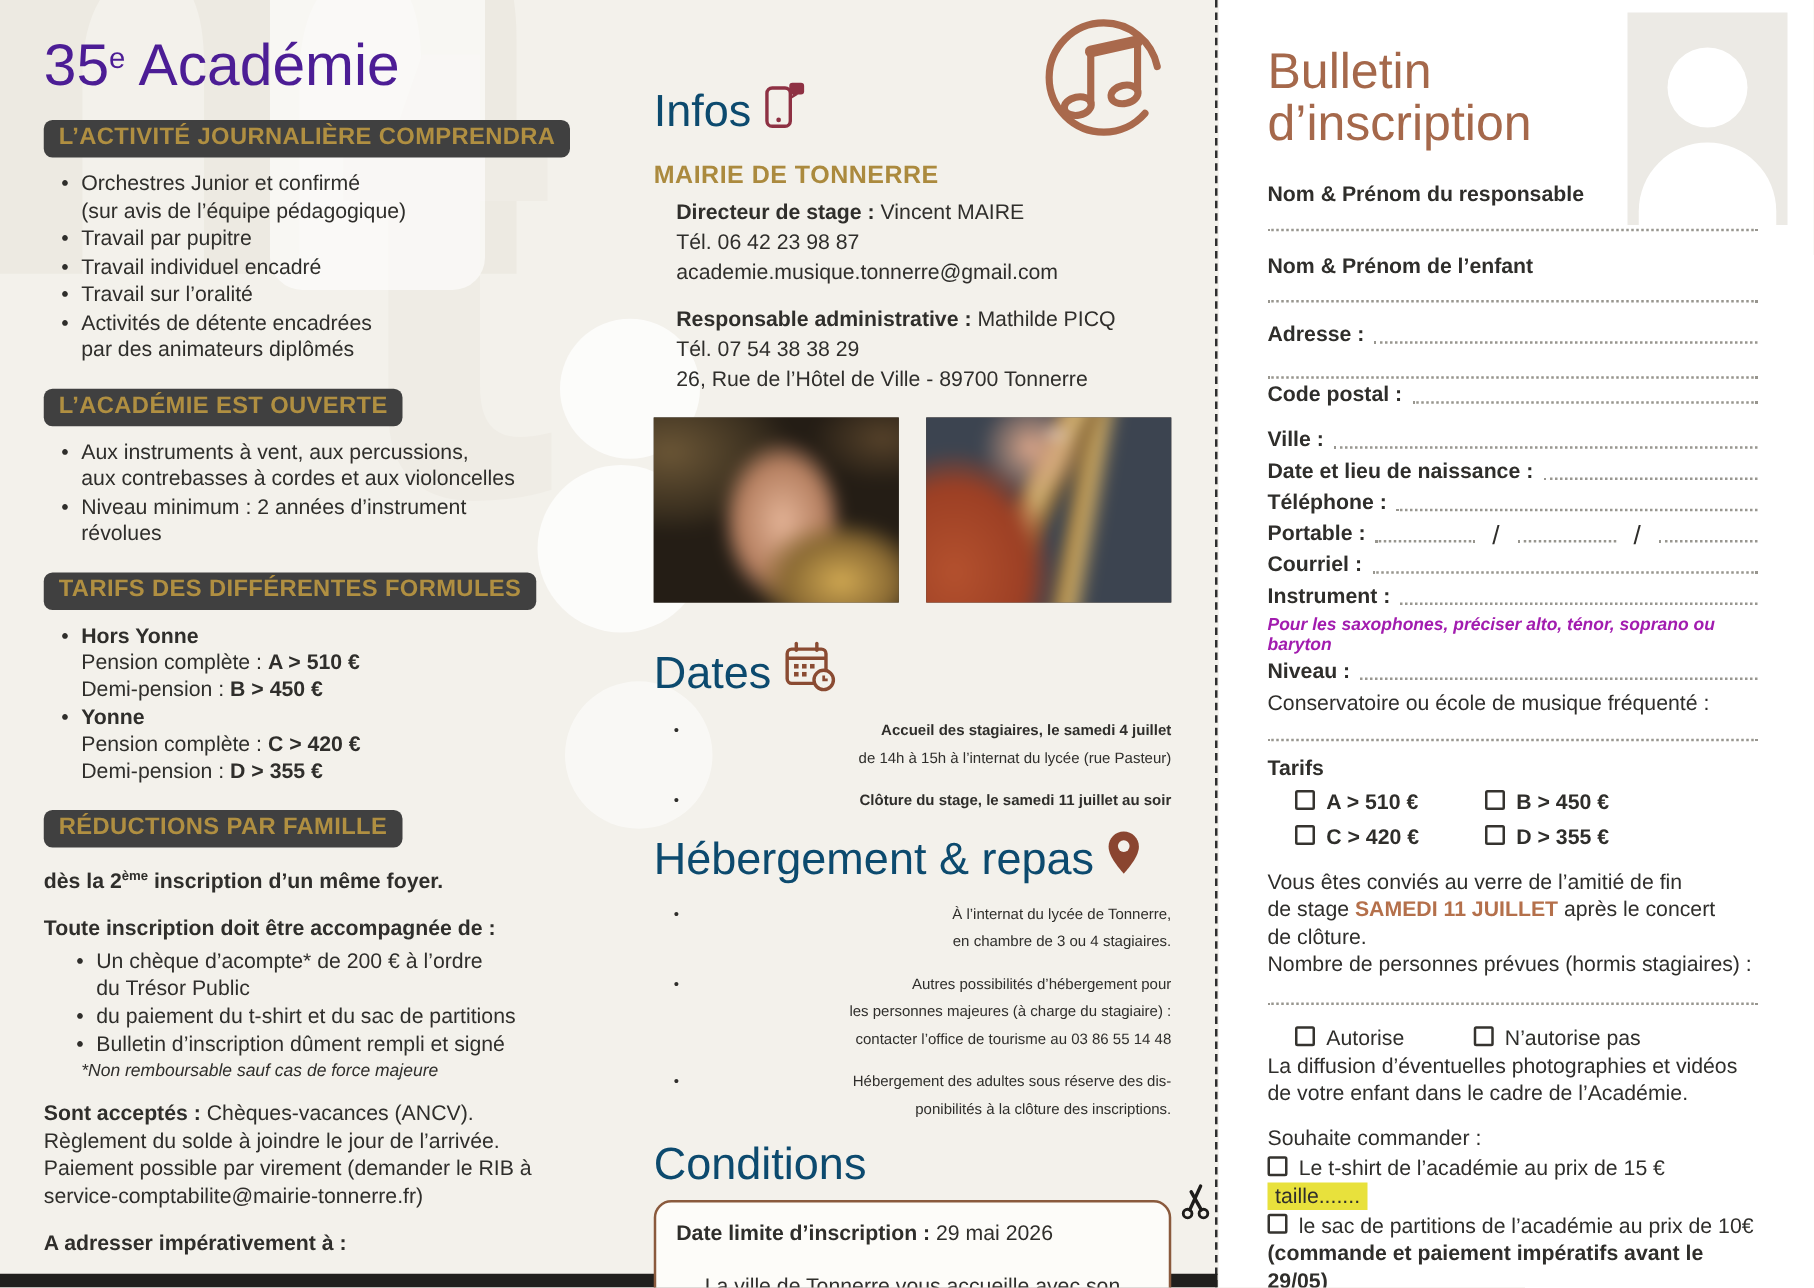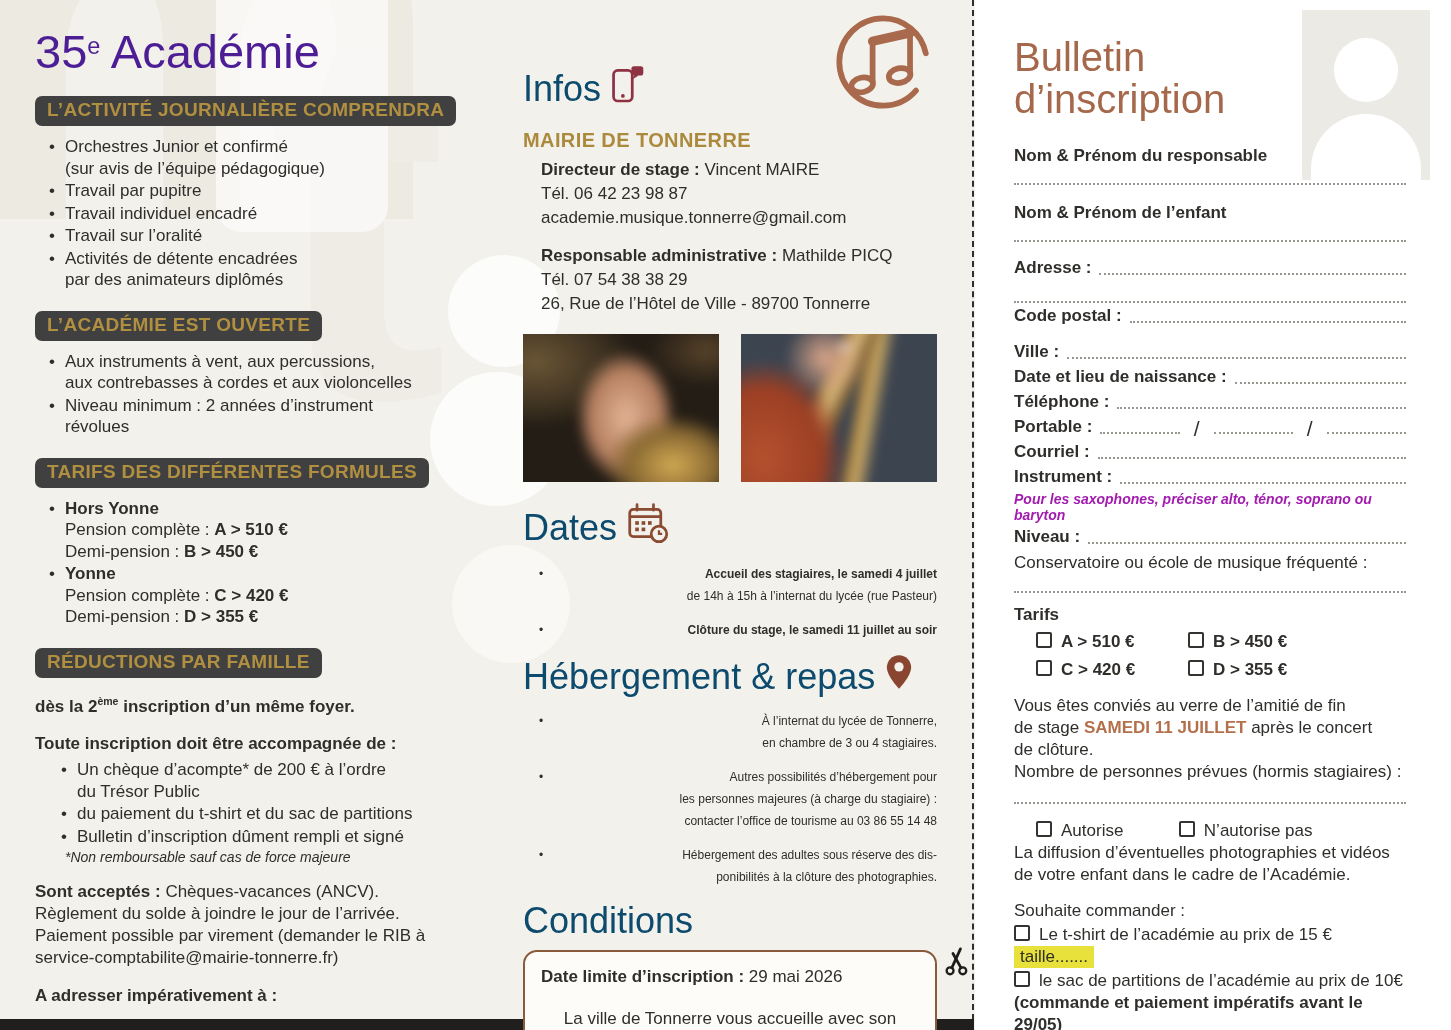--- a/index.html
+++ b/index.html
@@ -223,21 +223,21 @@
 
   <div class="photos">
     <div class="photo p1">
         <div class="blur"></div>
       </div>
     <div class="photo p2">
         <div class="blur"></div>
       </div>
   </div>
 
-  <h2 class="sec" style="margin-top:20px;">
+  <h2 class="sec" style="margin-top:30px;">
     <span>Dates</span>
     <span>
       <svg width="42" height="42" viewBox="0 0 46 46" fill="none">
         <rect x="3" y="8" width="34" height="30" rx="4" stroke="#8a4b32" stroke-width="3"></rect>
         <line x1="3" y1="16" x2="37" y2="16" stroke="#8a4b32" stroke-width="3"></line>
         <line x1="11" y1="3" x2="11" y2="9" stroke="#8a4b32" stroke-width="3" stroke-linecap="round"></line>
         <line x1="29" y1="3" x2="29" y2="9" stroke="#8a4b32" stroke-width="3" stroke-linecap="round"></line>
         <rect x="9" y="21" width="4" height="4" fill="#8a4b32"></rect>
           <rect x="16" y="21" width="4" height="4" fill="#8a4b32"></rect>
           <rect x="23" y="21" width="4" height="4" fill="#8a4b32"></rect>
@@ -272,21 +272,21 @@
         <span class="line">À l’internat du lycée de Tonnerre,</span>
         <span class="line">en chambre de 3 ou 4 stagiaires.</span>
       </div>
     <div class="li">
         <span class="line">Autres possibilités d’hébergement pour</span>
         <span class="line">les personnes majeures (à charge du stagiaire) :</span>
         <span class="line">contacter l’office de tourisme au 03 86 55 14 48</span>
       </div>
     <div class="li">
         <span class="line">Hébergement des adultes sous réserve des dis-</span>
-        <span class="line">ponibilités à la clôture des photographies.</span>
+        <span class="line">ponibilités à la clôture des inscriptions.</span>
       </div>
   </div>
 
   <h2 class="sec">
       <span>Conditions</span>
     </h2>
   <div class="cond-box">
     <div><span class="b">Date limite d’inscription :</span><span> 29 mai 2026</span></div>
     <div class="cond-msg">
         <span class="line">La ville de Tonnerre vous accueille avec son</span>

